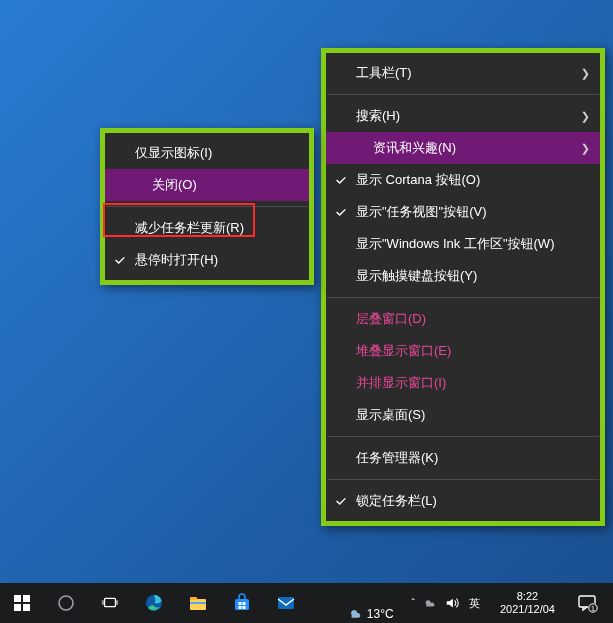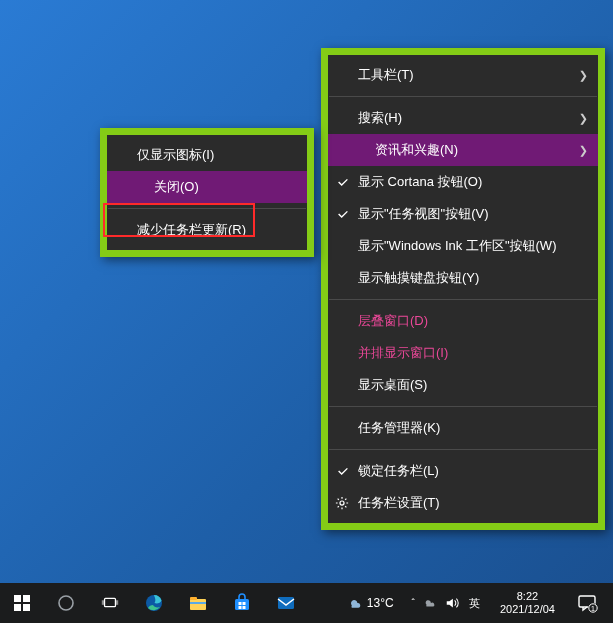--- a/index.html
+++ b/index.html
@@ -22,32 +22,32 @@
   }
   .taskbar .left { display: flex; align-items: center; height: 100%; }
   .taskbar .spacer { flex: 1; }
   .taskbar .right { display: flex; align-items: center; height: 100%; padding-right: 8px; gap: 8px; }
   .tb-btn {
     width: 44px; height: 40px;
     display: flex; align-items: center; justify-content: center;
     cursor: default;
   }
 
-  .weather { display: flex; align-items: center; gap: 4px; font-size: 12px; padding: 0 6px; height: 36px; }
+  .weather { display: flex; align-items: flex-end; gap: 4px; font-size: 12px; padding: 0 6px; height: 36px; }
   .tray-icons { display: flex; align-items: center; gap: 8px; padding: 0 4px; }
   .datetime { display: flex; flex-direction: column; align-items: center; justify-content: center; font-size: 11px; line-height: 13px; padding: 0 6px; }
   .notif {
     width: 36px; height: 40px; display: flex; align-items: center; justify-content: center;
   }
 
   
   .context-menu {
     position: absolute;
     background: #2b2b2b;
-    border: 7px solid #84cc16;
+    border: 5px solid #84cc16;
     padding: 4px 0;
     box-shadow: 3px 3px 10px rgba(0,0,0,0.5);
   }
   .menu-main {
     right: 8px;
     top: 48px;
     width: 284px;
   }
   .menu-sub {
     left: 100px;
@@ -146,20 +146,23 @@
   <div class="menu-item">
     <span>显示触摸键盘按钮(Y)</span>
   </div>
 
   <div class="menu-sep"></div>
 
   <div class="menu-item disabled">
     <span>层叠窗口(D)</span>
   </div>
   <div class="menu-item disabled">
+    <span>堆叠显示窗口(E)</span>
+  </div>
+  <div class="menu-item disabled">
     <span>并排显示窗口(I)</span>
   </div>
   <div class="menu-item">
     <span>显示桌面(S)</span>
   </div>
 
   <div class="menu-sep"></div>
 
   <div class="menu-item">
     <span>任务管理器(K)</span>
@@ -169,48 +172,47 @@
 
   <div class="menu-item">
     <span class="check">
       <svg class="ico-sm" viewBox="0 0 16 16">
           <path d="M3 8 L6.5 11.5 L13 5" stroke="#fff" stroke-width="1.6" fill="none"></path>
         </svg>
     </span>
     <span>锁定任务栏(L)</span>
   </div>
 
-  <div class="menu-item">
-    <span class="gear">
-      <svg class="ico-sm" viewBox="0 0 16 16">
-          <circle cx="8" cy="8" r="2.3" fill="none" stroke="#fff" stroke-width="1.4"></circle>
-          <path d="M8 1v2M8 13v2M1 8h2M13 8h2M3 3l1.4 1.4M11.6 11.6L13 13M13 3l-1.4 1.4M4.4 11.6L3 13" stroke="#fff" stroke-width="1.4"></path>
+</div>
+
+<div class="context-menu menu-sub">
+
+
+  <div class="menu-item">
+    <span>仅显示图标(I)</span>
+  </div>
+
+  <div class="menu-item hovered">
+    <span>关闭(O)</span>
+  </div>
+
+  <div class="menu-sep"></div>
+
+  <div class="menu-item">
+    <span>减少任务栏更新(R)</span>
+  </div>
+
+  <div class="menu-item">
+    <span class="check">
+      <svg class="ico-sm" viewBox="0 0 16 16">
+          <path d="M3 8 L6.5 11.5 L13 5" stroke="#fff" stroke-width="1.6" fill="none"></path>
         </svg>
     </span>
-    <span>任务栏设置(T)</span>
-  </div>
-</div>
-
-<div class="context-menu menu-sub">
-
-
-  <div class="menu-item">
-    <span>仅显示图标(I)</span>
-  </div>
-
-  <div class="menu-item hovered">
-    <span>关闭(O)</span>
-  </div>
-
-  <div class="menu-sep"></div>
-
-  <div class="menu-item">
-    <span>减少任务栏更新(R)</span>
-  </div>
-
+    <span>悬停时打开(H)</span>
+  </div>
 </div>
 
 <div class="red-rect close-item"></div>
 
 <div class="taskbar">
   <div class="left">
     <div class="tb-btn">
       <svg class="ico" viewBox="0 0 20 20">
         <rect x="2" y="2" width="7" height="7" fill="#fff"></rect>
         <rect x="11" y="2" width="7" height="7" fill="#fff"></rect>

